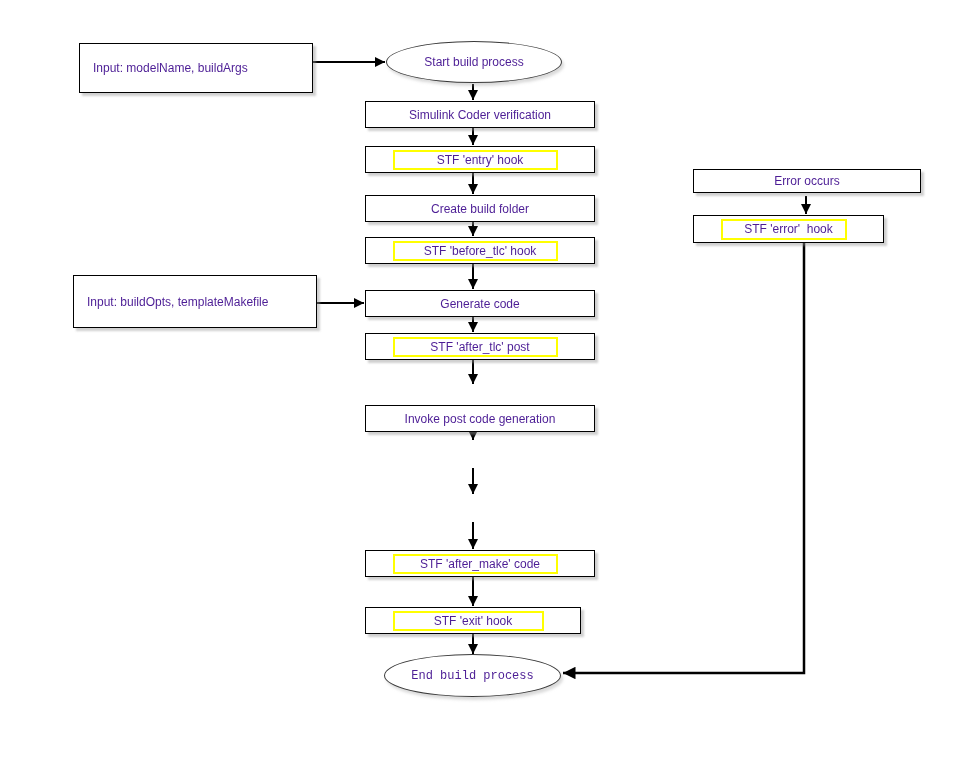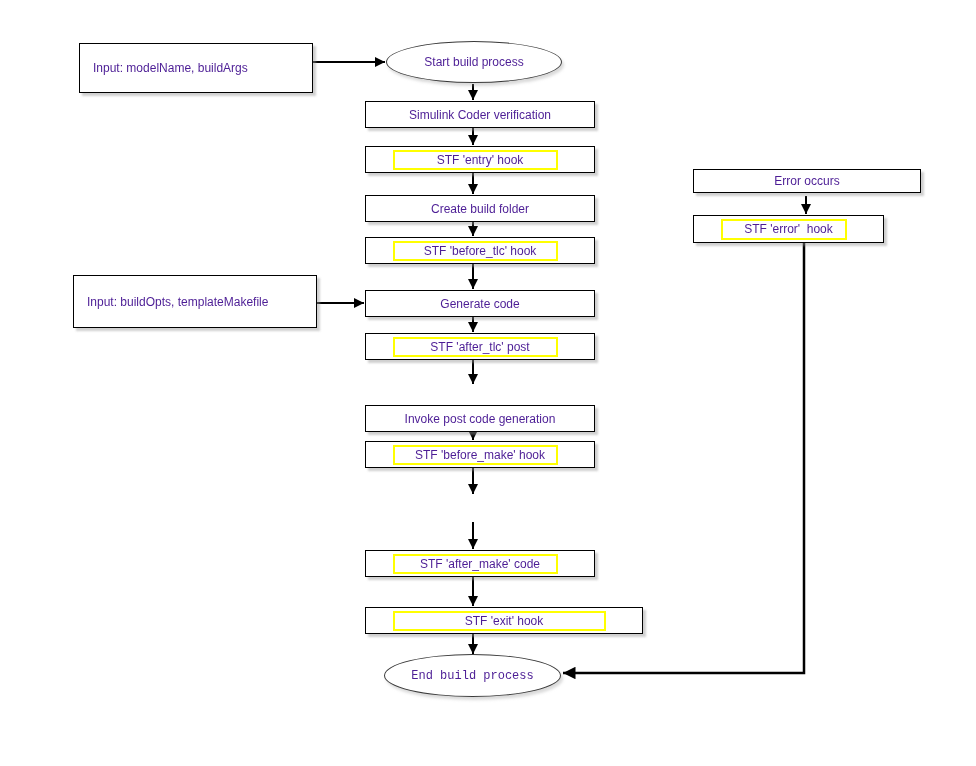--- a/index.html
+++ b/index.html
@@ -132,32 +132,28 @@
 
   <div class="node hook" style="left:365px; top:333px; width:230px; height:27px;">
     <span class="hl"></span>
     <span class="label">STF 'after_tlc' post</span>
   </div>
 
   <div class="node" style="left:365px; top:385px; width:230px; height:27px;margin-top:20px;">
     <span class="label">Invoke post code generation</span>
   </div>
 
-  <div class="node hook" style="left:365px; top:441px; width:230px; height:27px;">
-    <span class="hl"></span>
-    <span class="label">STF 'before_make' hook</span>
-  </div>
 
 
   <div class="node hook" style="left:365px; top:550px; width:230px; height:27px;">
     <span class="hl"></span>
     <span class="label">STF 'after_make' code</span>
   </div>
 
-  <div class="node hook" style="left:365px; top:607px; width:278px; height:27px;">
+  <div class="node hook" style="left:365px; top:607px; width:216px; height:27px;">
     <span class="hl"></span>
     <span class="label">STF 'exit' hook</span>
   </div>
 
   <div class="node" style="left:693px; top:169px; width:228px; height:24px;align-items:center;">
     <span class="label">Error occurs</span>
   </div>
 
   <div class="node hook" style="left:693px; top:215px; width:191px; height:28px;">
     <span class="hl"></span>

